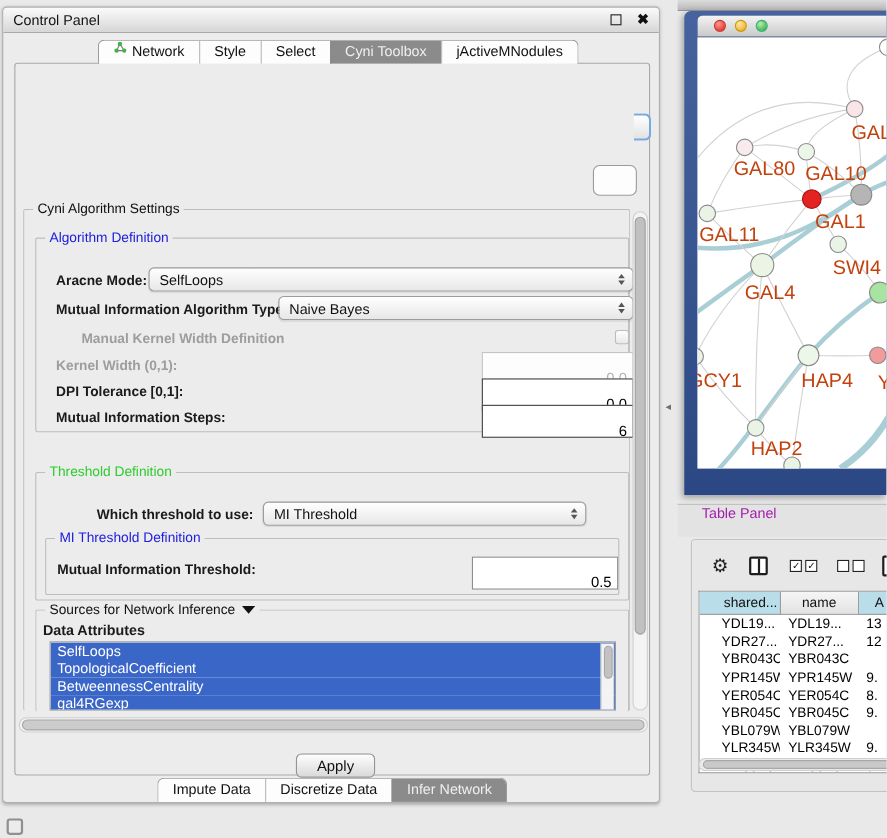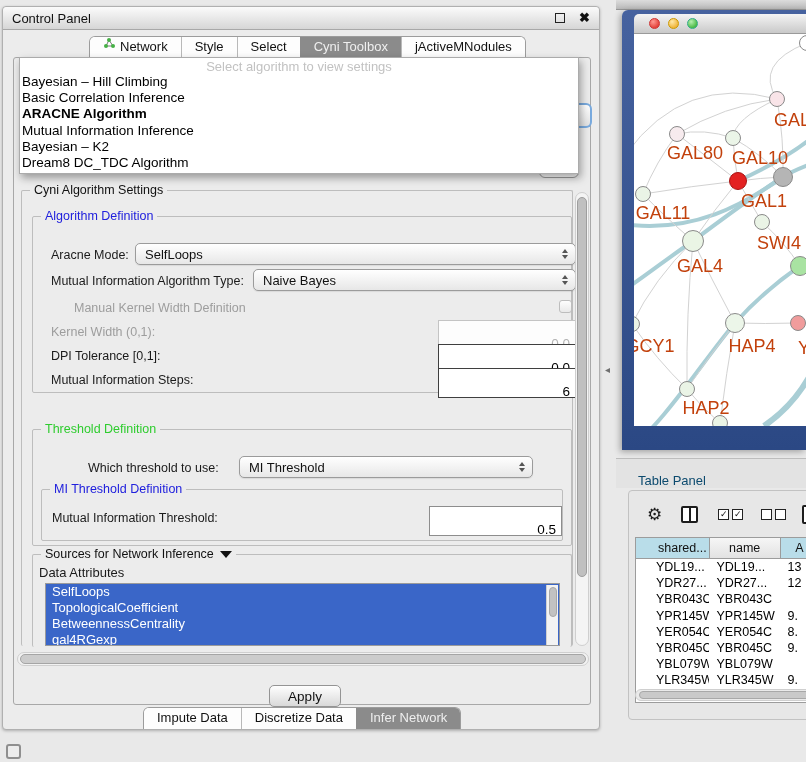--- a/index.html
+++ b/index.html
@@ -46,21 +46,21 @@
         background:linear-gradient(#fff,#e2e2e2); z-index:2; }
   .combo-fragment2 { position:absolute; left:525px; top:92px; width:40px; height:28px;
         border:1px solid #9b9b9b; border-radius:6px; background:#fdfdfd; z-index:2; }
 
   
   .group { position:absolute; border:1px solid #bdbdbd; border-radius:2px; }
   .legend { position:absolute; top:-8px; left:8px; background:#ececec; padding:0 4px;
         font-size:12.5px; white-space:nowrap; }
   .legend.blue { color:#2020dd; }
   .legend.green { color:#2ecc2e; }
-  .flabel { position:absolute; font-weight:normal; font-size:12.5px; color:#1a1a1a; white-space:nowrap; }
+  .flabel { position:absolute; font-weight:bold; font-size:12.5px; color:#1a1a1a; white-space:nowrap; }
   .flabel.dis { color:#9d9d9d; }
 
   .combo { position:absolute; height:22px; border:1px solid #9b9b9b; border-radius:5px;
         background:linear-gradient(#ffffff,#e7e7e7); display:flex; align-items:center;
         font-size:13px; color:#111; padding-left:9px; box-shadow:0 1px 1px rgba(0,0,0,.08); }
   .arrows { margin-left:auto; padding-right:7px; display:flex; flex-direction:column; gap:2px; }
   .tri-up { width:0; height:0; border-left:3.5px solid transparent; border-right:3.5px solid transparent;
         border-bottom:4.5px solid #555; }
   .tri-down { width:0; height:0; border-left:3.5px solid transparent; border-right:3.5px solid transparent;
         border-top:4.5px solid #555; }
@@ -112,22 +112,22 @@
   .tl { width:11px; height:11px; border-radius:50%; }
   .tl.red { background:radial-gradient(circle at 35% 30%, #ff9a92, #e4443c 70%); border:1px solid #c33; }
   .tl.yellow { background:radial-gradient(circle at 35% 30%, #ffe9a8, #f0b63c 70%); border:1px solid #c90; }
   .tl.green { background:radial-gradient(circle at 35% 30%, #b6f0b0, #4cbb47 70%); border:1px solid #3a8; }
   .net-canvas { position:absolute; left:12px; top:24px; width:172px; height:392px; background:#fff; overflow:hidden; }
   .nw-node { position:absolute; border-radius:50%; border:1px solid #8a8a8a; }
   .nw-label { position:absolute; transform:translateX(-50%); font-size:18px; color:#c2410c; white-space:nowrap; }
 
   
   .tp-header { position:absolute; left:616px; top:458px; width:190px; height:30px; background:#e3e3e3;
-        border-top:1px solid #bdbdbd; display:flex; align-items:flex-end; padding-left:22px;
-        font-size:13px; color:#0c4a6e; }
+        border-top:1px solid #bdbdbd; display:flex; align-items:flex-start; padding-left:22px;
+        font-size:13px; color:#a21caf; }
   .tp-body { position:absolute; left:628px; top:490px; width:190px; height:230px; background:#e7e7e7;
         border:1px solid #c2c2c2; border-radius:4px; }
   .tp-toolbar { position:absolute; left:8px; top:8px; right:0; height:30px; display:flex; align-items:center; gap:0; }
   .gear-glyph { font-size:17px; color:#1d1d1d; margin-left:10px; }
   .pane-icon { width:17px; height:17px; border:2px solid #1d1d1d; border-radius:2px; margin-left:19px; position:relative; background:#fff; }
   .pane-icon::after { content:""; position:absolute; left:6px; top:0; bottom:0; width:2px; background:#1d1d1d; }
   .cb { width:11px; height:11px; border:1.5px solid #222; background:#fff; font-size:9px; line-height:9px;
         text-align:center; color:#111; }
   .cb.first { margin-left:20px; } .cb.g { margin-left:3px; } .cb.far { margin-left:18px; }
   .doc-icon { width:15px; height:19px; border:2px solid #1d1d1d; border-radius:2px; background:#fff; margin-left:16px; }
@@ -181,29 +181,20 @@
       <div class="tab">
           <span>jActiveMNodules</span>
         </div>
     </div>
 
     <div class="cp-content">
 
       <div class="combo-fragment"></div>
       <div class="combo-fragment2"></div>
 
-      <div class="popup">
-        <div class="popup-placeholder">Select algorithm to view settings</div>
-        <div class="popup-opt">Bayesian – Hill Climbing</div>
-        <div class="popup-opt">Basic Correlation Inference</div>
-        <div class="popup-opt bold">ARACNE Algorithm</div>
-        <div class="popup-opt">Mutual Information Inference</div>
-        <div class="popup-opt">Bayesian – K2</div>
-        <div class="popup-opt">Dream8 DC_TDC Algorithm</div>
-      </div>
 
       <div class="group" style="left:7px; top:132px; width:552px; height:456px; border-bottom:none;">
         <span class="legend" style="color:#111;">Cyni Algorithm Settings</span>
 
         <div class="group" style="left:10px; top:25px; width:540px; height:177px;">
           <span class="legend blue">Algorithm Definition</span>
 
           <span class="flabel" style="left:18px; top:31px;">Aracne Mode:</span>
           <div class="combo" style="left:102px; top:26px; width:441px;">
             <span>SelfLoops</span>

